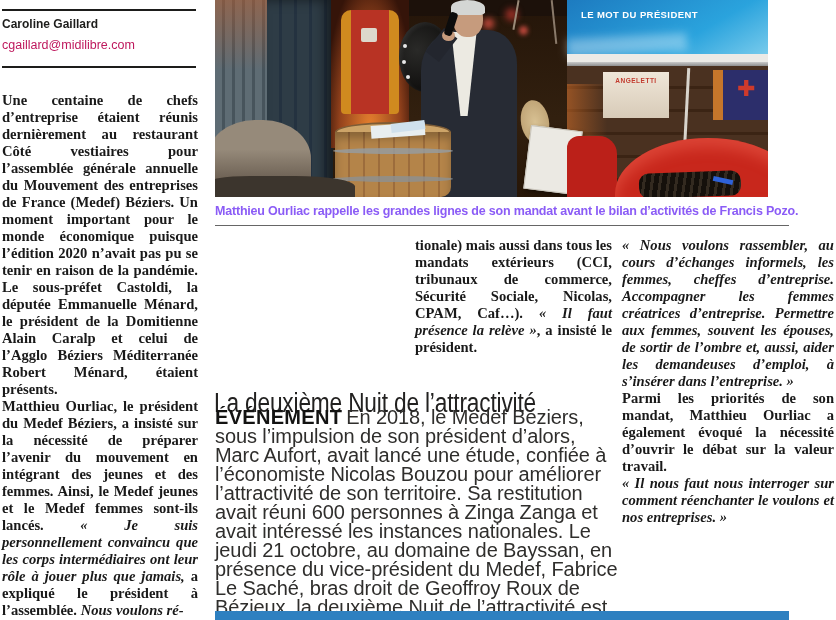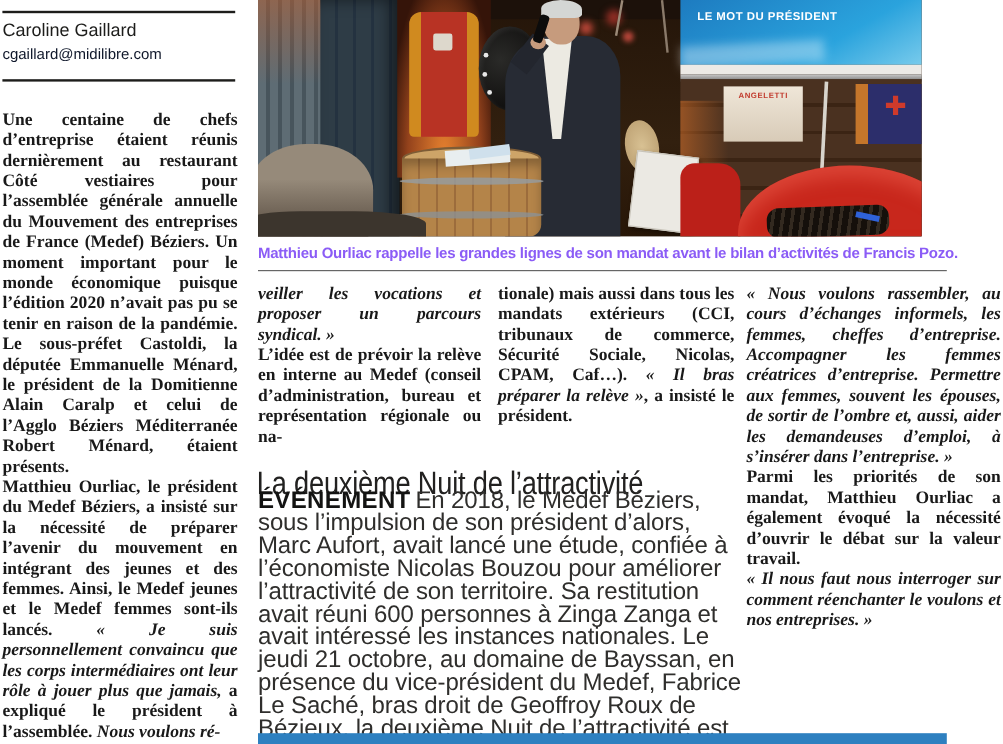--- a/index.html
+++ b/index.html
@@ -1,22 +1,22 @@
 <!DOCTYPE html>
 <html><head>
 <meta charset="utf-8">
 <style>
   html,body{margin:0;padding:0;background:#ffffff;}
   .page{position:relative;width:836px;height:620px;background:#fff;overflow:hidden;
         font-family:"Liberation Sans",sans-serif;color:#1c1c1c;}
 
   
   .rule{position:absolute;left:2px;width:194px;height:2px;background:#1d1d1b;}
-  .author{position:absolute;left:2px;top:17px;font-size:15px;font-weight:normal;color:#1d1d1b;}
-  .email{position:absolute;left:2px;top:38px;font-size:12.5px;color:#0f172a;}
+  .author{position:absolute;left:2px;top:17px;font-size:12px;font-weight:bold;color:#1d1d1b;}
+  .email{position:absolute;left:2px;top:38px;font-size:12.5px;color:#be185d;}
 
   
   .serifcol{position:absolute;font-family:"Liberation Serif",serif;font-size:14.6px;
             line-height:17px;color:#191919;text-align:justify;font-weight:bold;}
   .serifcol .blk{display:block;}
   .it{font-style:italic;}
 
   .col1{left:2px;top:92px;width:196px;}
   .col2{left:215px;top:237px;width:186px;}
   .col3{left:415px;top:237px;width:197px;}
@@ -198,27 +198,23 @@
     <div class="sofaB"></div>
     <div class="coil"></div>
     <div class="cable-blue"></div>
     <div class="right-wall"></div>
     <div class="right-chair"></div>
   </div>
 
   <div class="caption">Matthieu Ourliac rappelle les grandes lignes de son mandat avant le bilan d’activités de Francis Pozo.</div>
   <div class="caption-rule"></div>
 
-  <div class="serifcol col2">
-    <span class="blk it">veiller les vocations et proposer un parcours syndical. »</span>
-    <span class="blk">L’idée est de prévoir la relève en interne au Medef (conseil d’administration, bureau et représentation régionale ou na-</span>
-  </div>
 
   <div class="serifcol col3">
-    <span>tionale) mais aussi dans tous les mandats extérieurs (CCI, tribunaux de commerce, Sécurité Sociale, Nicolas, CPAM, Caf…). </span><span class="it">« Il bras préparer la relève »</span><span>, a insisté le président.</span>
+    <span>tionale) mais aussi dans tous les mandats extérieurs (CCI, tribunaux de commerce, Sécurité Sociale, Nicolas, CPAM, Caf…). </span><span class="it">« Il faut présence la relève »</span><span>, a insisté le président.</span>
   </div>
 
   <div class="serifcol col4">
     <span class="blk it">« Nous voulons rassembler, au cours d’échanges informels, les femmes, cheffes d’entreprise. Accompagner les femmes créatrices d’entreprise. Permettre aux femmes, souvent les épouses, de sortir de l’ombre et, aussi, aider les demandeuses d’emploi, à s’insérer dans l’entreprise. »</span>
     <span class="blk">Parmi les priorités de son mandat, Matthieu Ourliac a également évoqué la nécessité d’ouvrir le débat sur la valeur travail. </span>
     <span class="blk it">« Il nous faut nous interroger sur comment réenchanter le voulons et nos entreprises. »</span>
   </div>
 
   <h1 class="headline">La deuxième Nuit de l’attractivité</h1>
   <div class="event-body">

